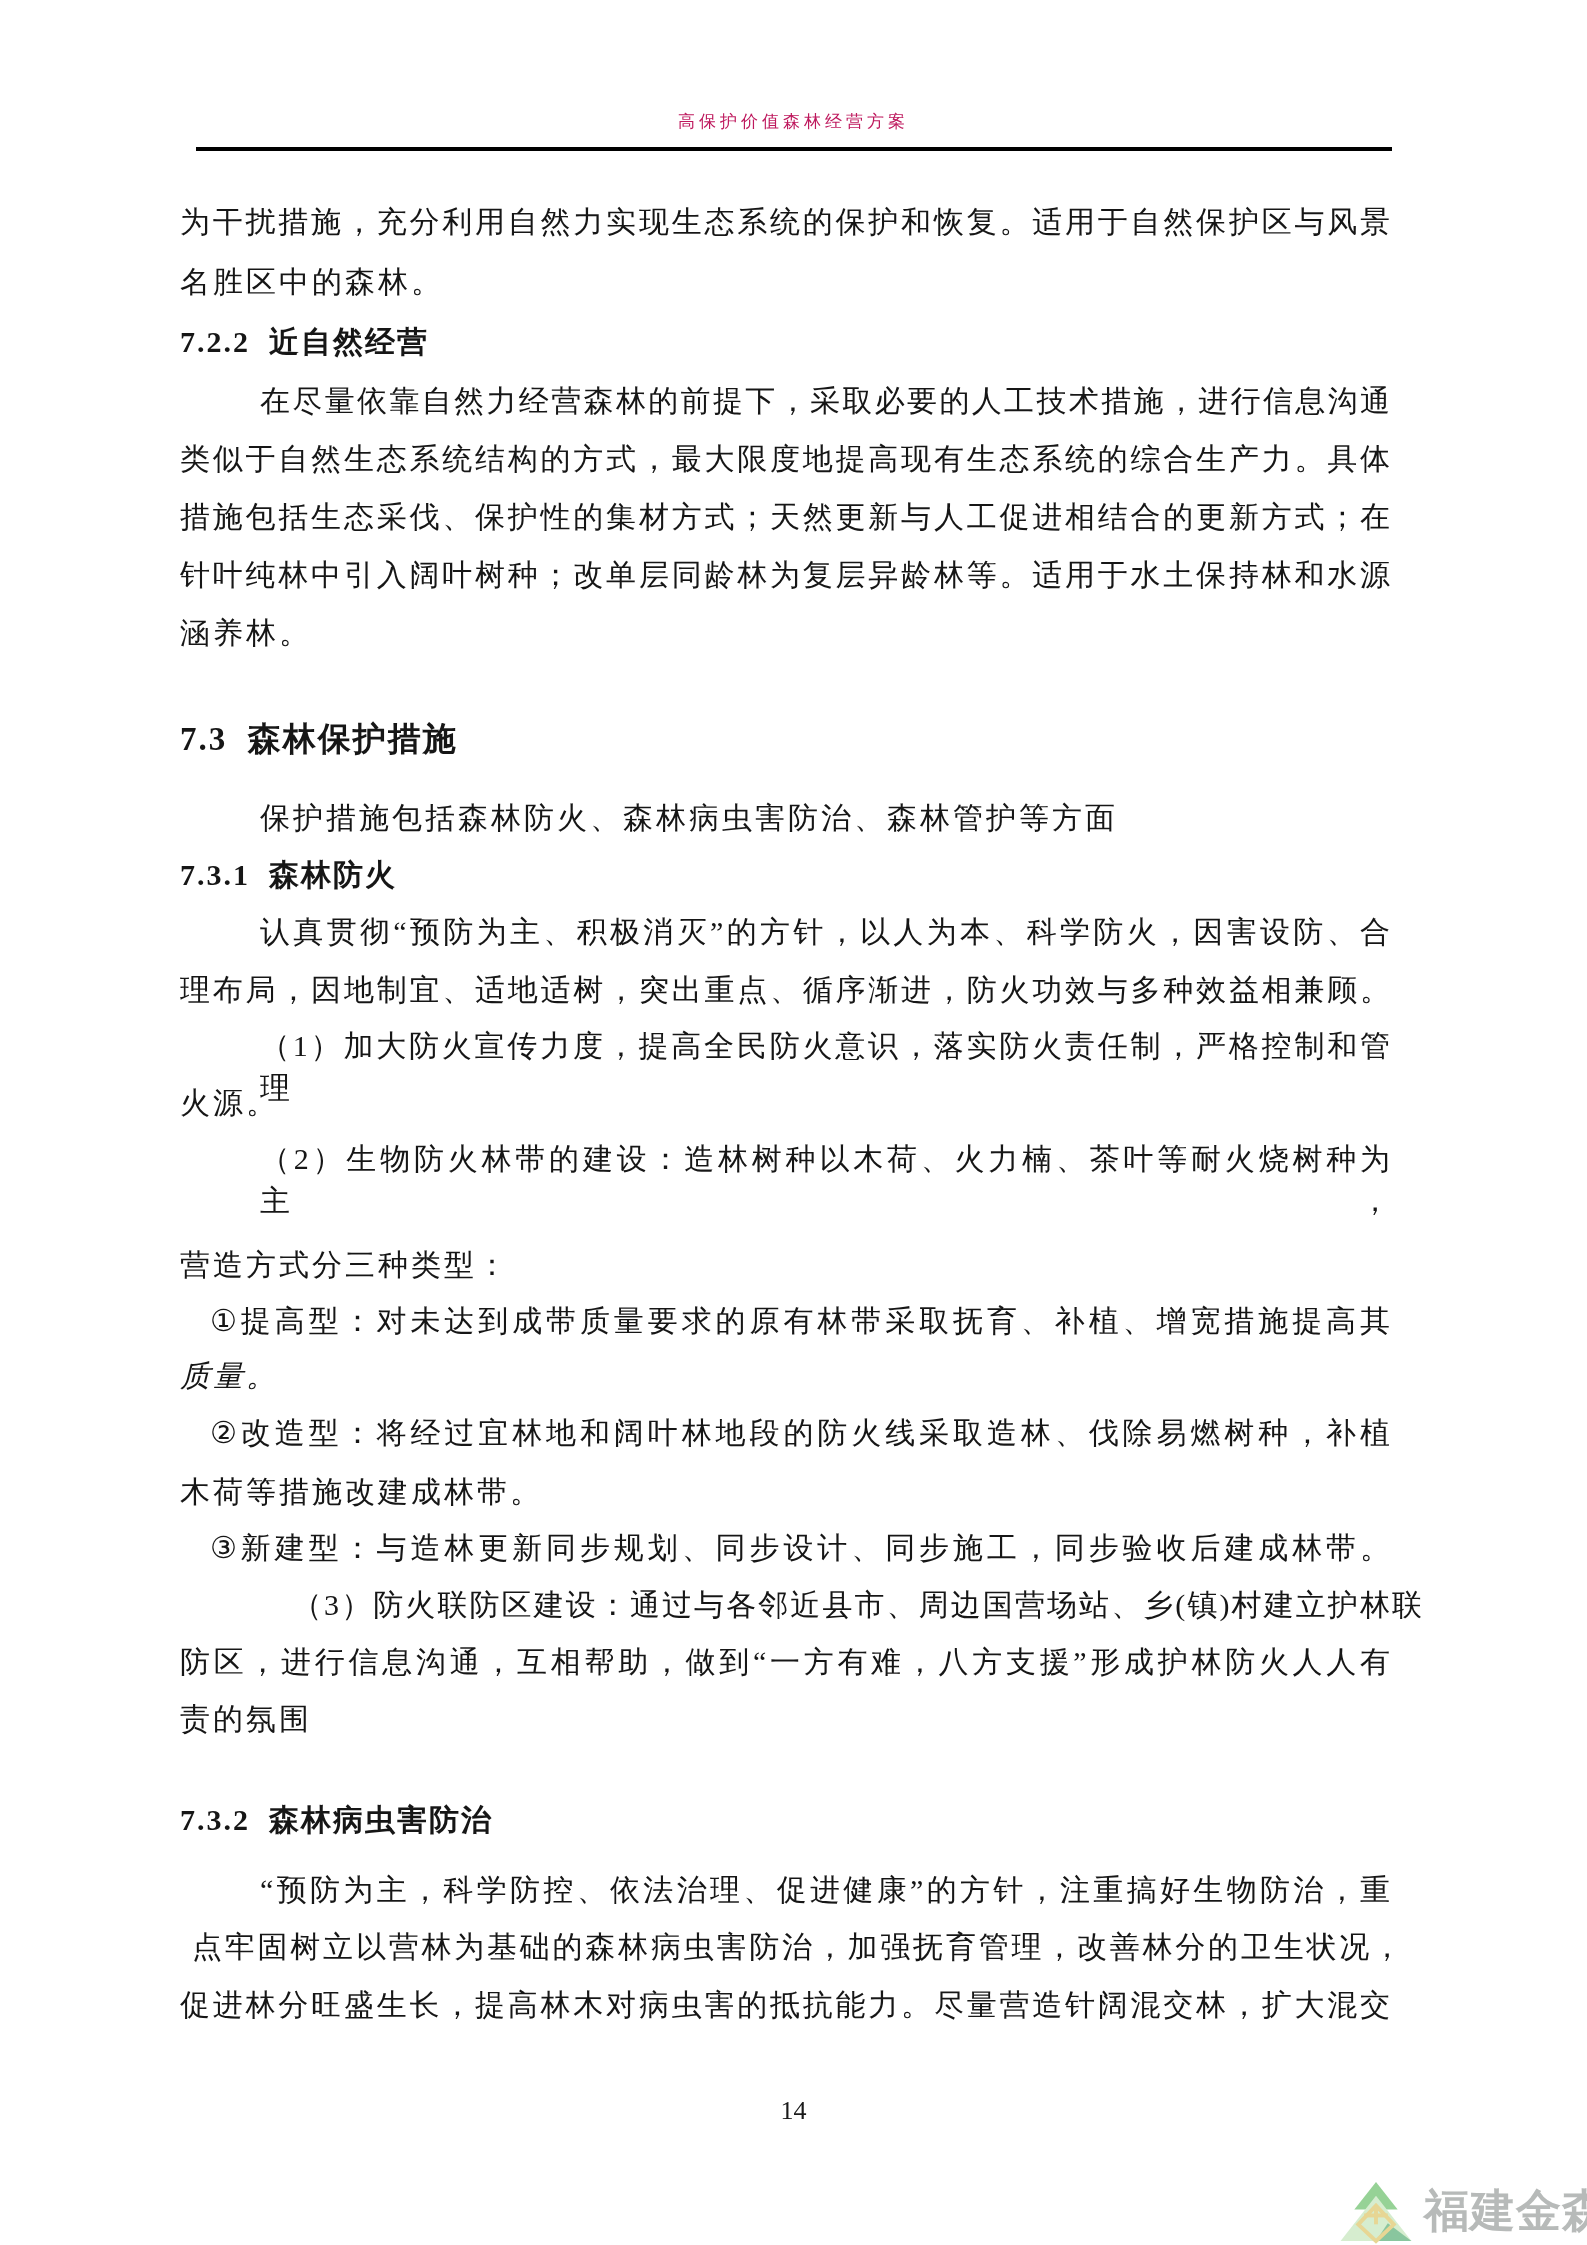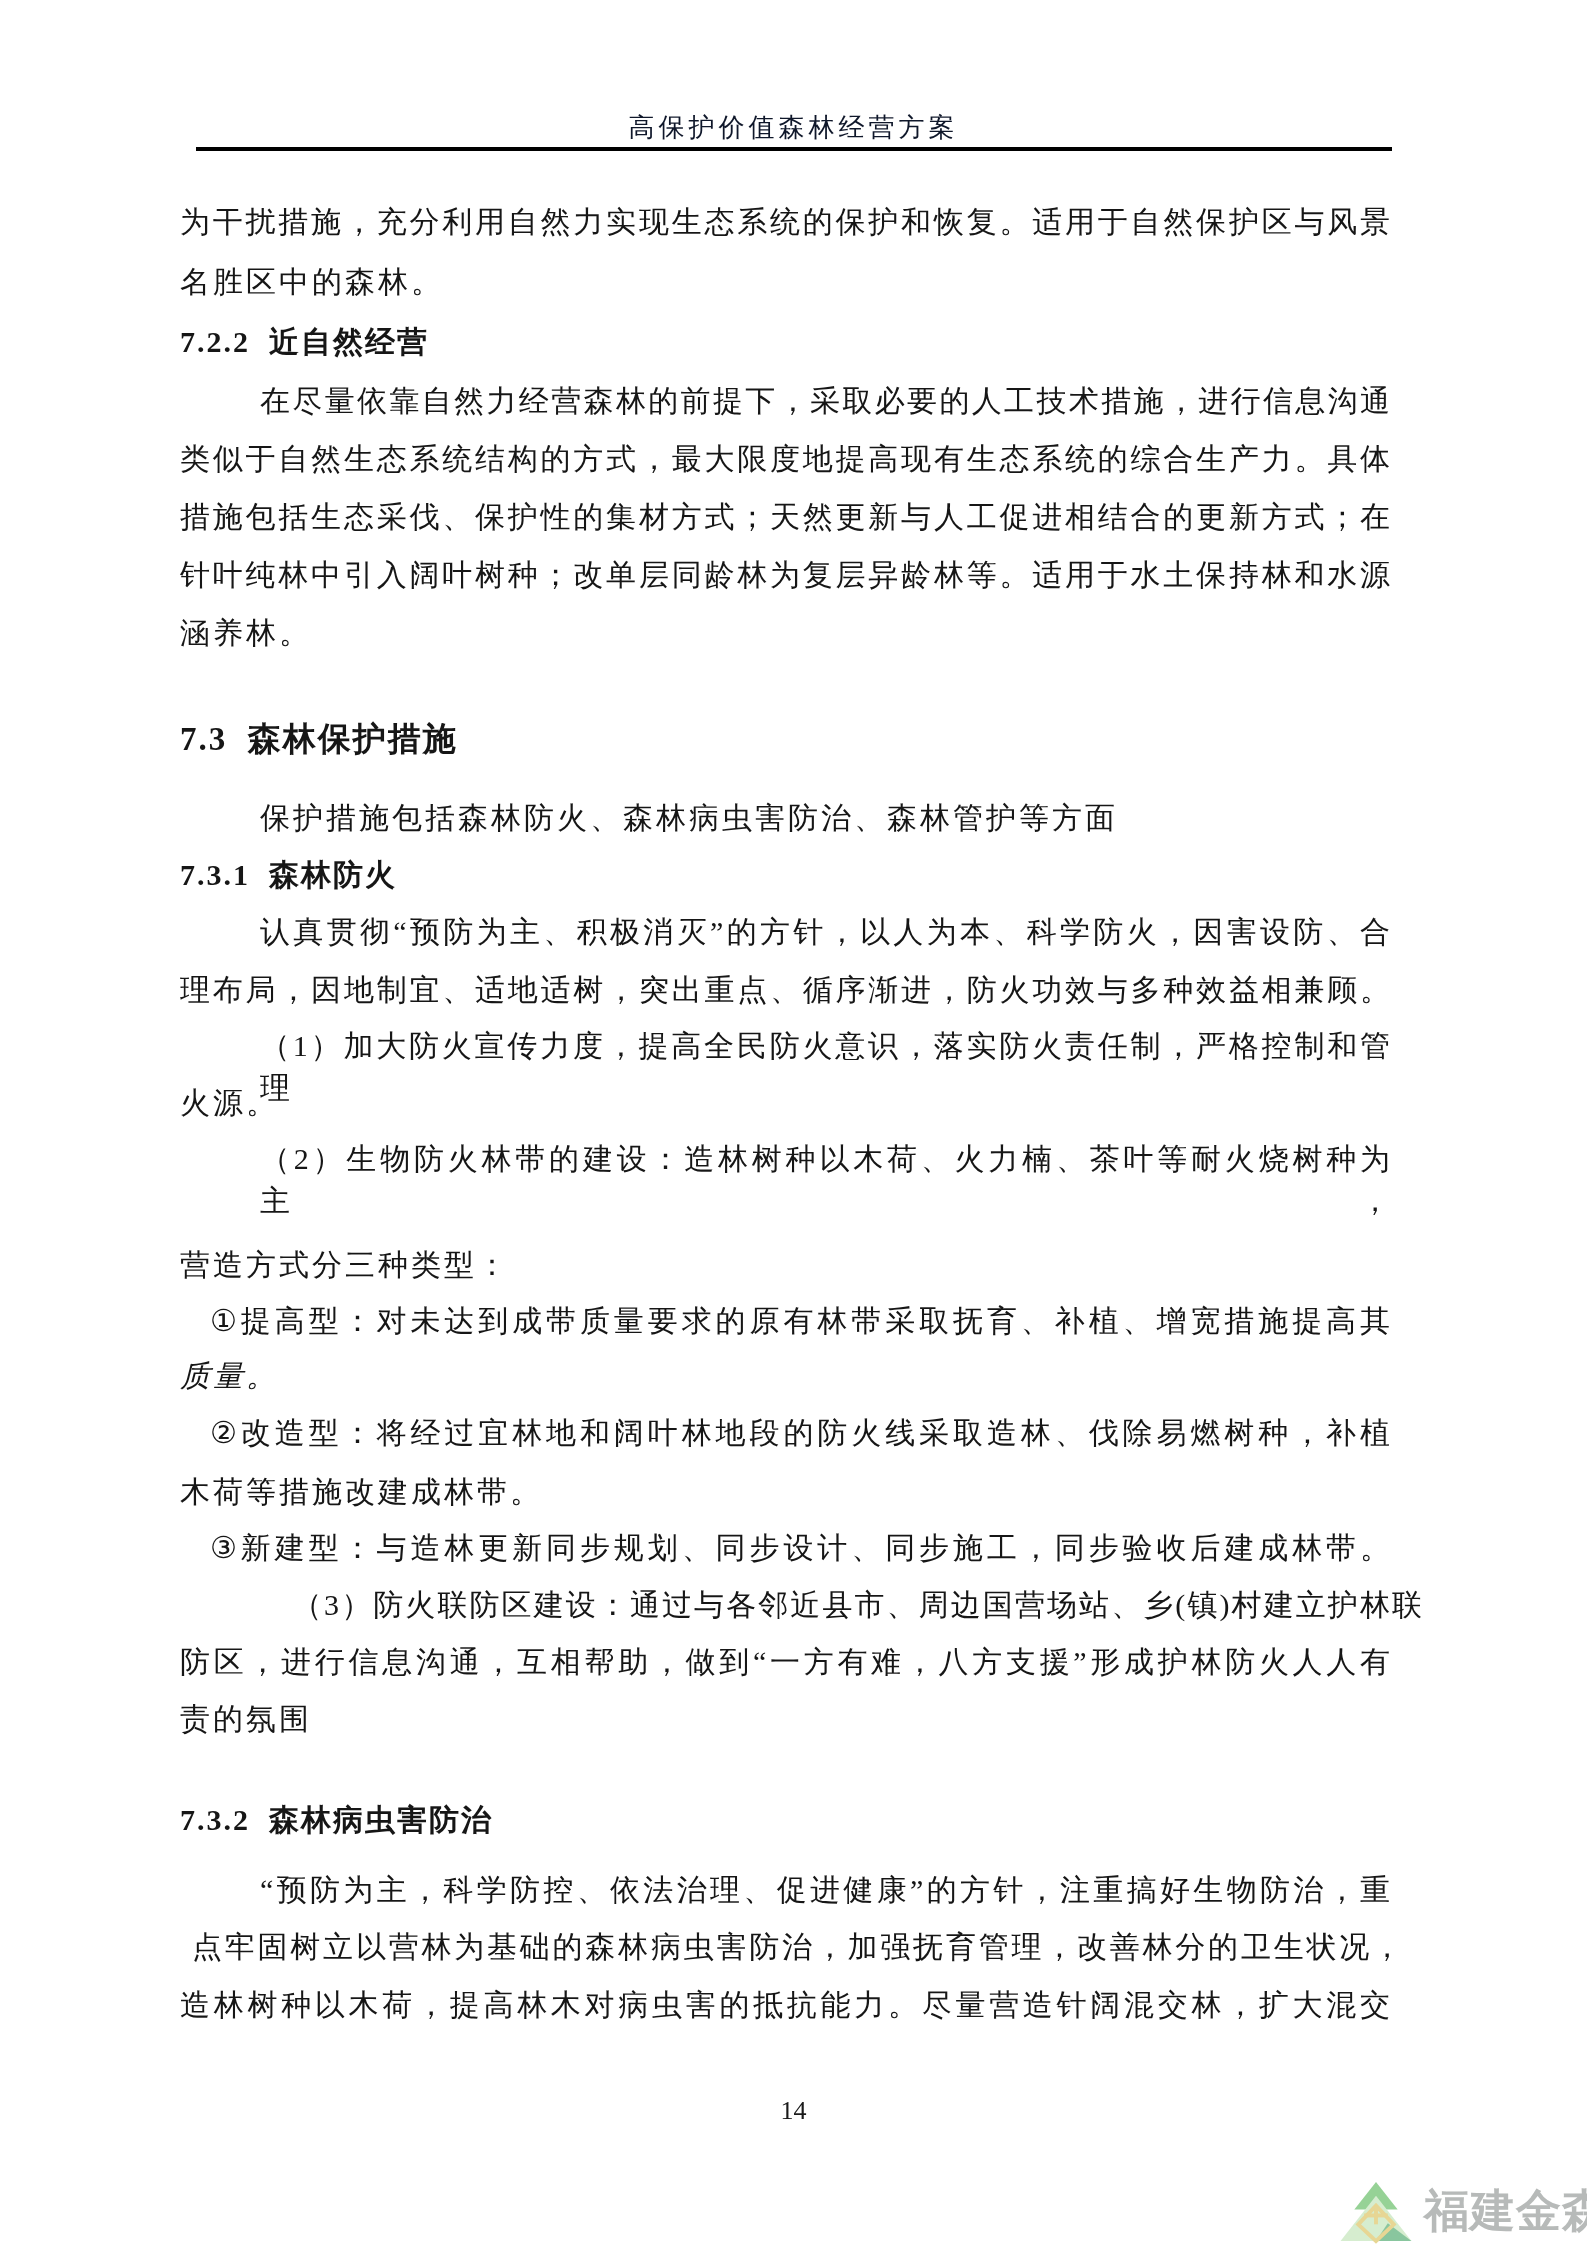--- a/index.html
+++ b/index.html
@@ -9,24 +9,24 @@
     height: 2245px;
     background: #ffffff;
     overflow: hidden;
     font-family: "Liberation Serif", "DejaVu Serif", "DejaVu Sans", serif;
     color: #141414;
   }
   .header-title {
     position: absolute;
     top: 110px; left: 0; width: 100%;
     text-align: center;
-    font-size: 26px;
+    font-size: 17px;
     letter-spacing: 4px;
     white-space: pre;
-    color: #0f172a;
+    color: #be185d;
   }
   .header-rule {
     position: absolute;
     top: 147px; left: 196px;
     width: 1196px; height: 4px;
     background: #000000;
   }
   .t {
     position: absolute;
     font-size: 30px;
@@ -109,21 +109,21 @@
   <div class="t" style="top:1355px; left:180px; width:1212px;font-style:italic;">质量。</div>
   <div class="t fill" style="top:1412px; left:210px; width:1182px;">②改造型：将经过宜林地和阔叶林地段的防火线采取造林、伐除易燃树种，补植</div>
   <div class="t" style="top:1471px; left:180px; width:1212px;">木荷等措施改建成林带。</div>
   <div class="t fill" style="top:1527px; left:210px; width:1182px;">③新建型：与造林更新同步规划、同步设计、同步施工，同步验收后建成林带。</div>
   <div class="t fill" style="top:1584px; left:260px; width:1132px;margin-left:32px;">（3）防火联防区建设：通过与各邻近县市、周边国营场站、乡(镇)村建立护林联</div>
   <div class="t fill" style="top:1641px; left:180px; width:1212px;">防区，进行信息沟通，互相帮助，做到“一方有难，八方支援”形成护林防火人人有</div>
   <div class="t" style="top:1698px; left:180px; width:1212px;">责的氛围</div>
   <div class="t h3" style="top:1799px; left:180px; width:1212px;">7.3.2  森林病虫害防治</div>
   <div class="t fill" style="top:1869px; left:260px; width:1132px;">“预防为主，科学防控、依法治理、促进健康”的方针，注重搞好生物防治，重</div>
   <div class="t fill" style="top:1926px; left:192px; width:1212px;">点牢固树立以营林为基础的森林病虫害防治，加强抚育管理，改善林分的卫生状况，</div>
-  <div class="t fill" style="top:1984px; left:180px; width:1212px;">造林树种以木荷，提高林木对病虫害的抵抗能力。尽量营造针阔混交林，扩大混交</div>
+  <div class="t fill" style="top:1984px; left:180px; width:1212px;">促进林分旺盛生长，提高林木对病虫害的抵抗能力。尽量营造针阔混交林，扩大混交</div>
 
   <div class="page-number">14</div>
 
   <div class="logo">
     <svg class="logo-tree" width="76" height="65" viewBox="0 0 76 66" xmlns="http://www.w3.org/2000/svg">
       <path d="M38,2 L60,30 L16,30 Z" fill="#7cc77c"></path>
       <path d="M38,16 L74,62 L2,62 Z" fill="#cce9c4"></path>
       <path d="M50,44 L74,62 L38,62 Z" fill="#6cb886"></path>
       <path d="M38,26 L56,45 L38,62 L20,45 Z" fill="none" stroke="#e2cd7a" stroke-width="4"></path>
       <path d="M26,36 L50,36" fill="none" stroke="#e2cd7a" stroke-width="4"></path>

